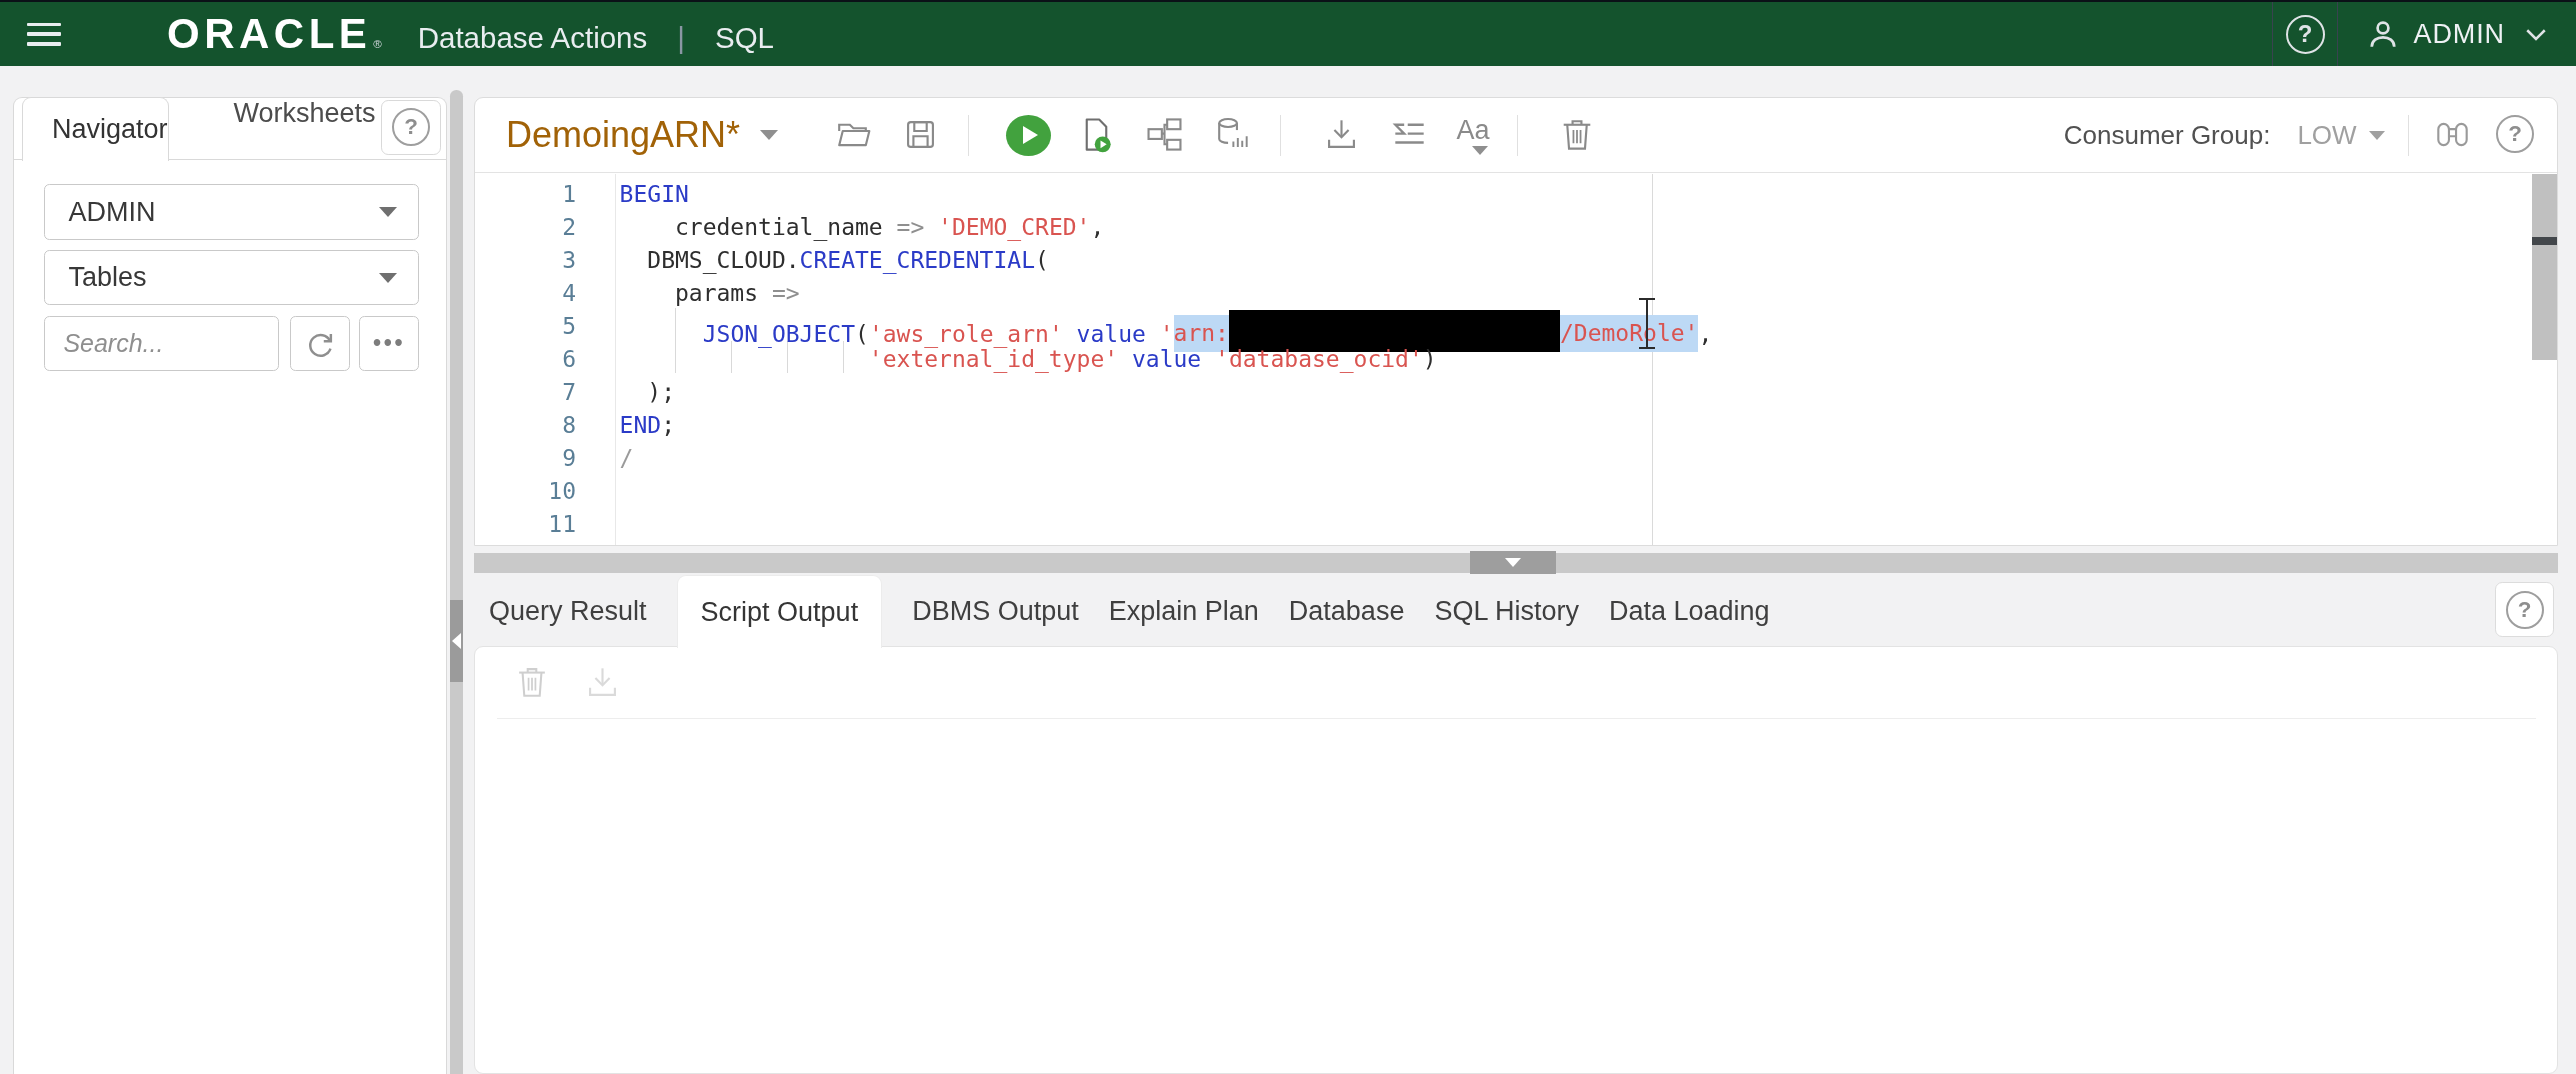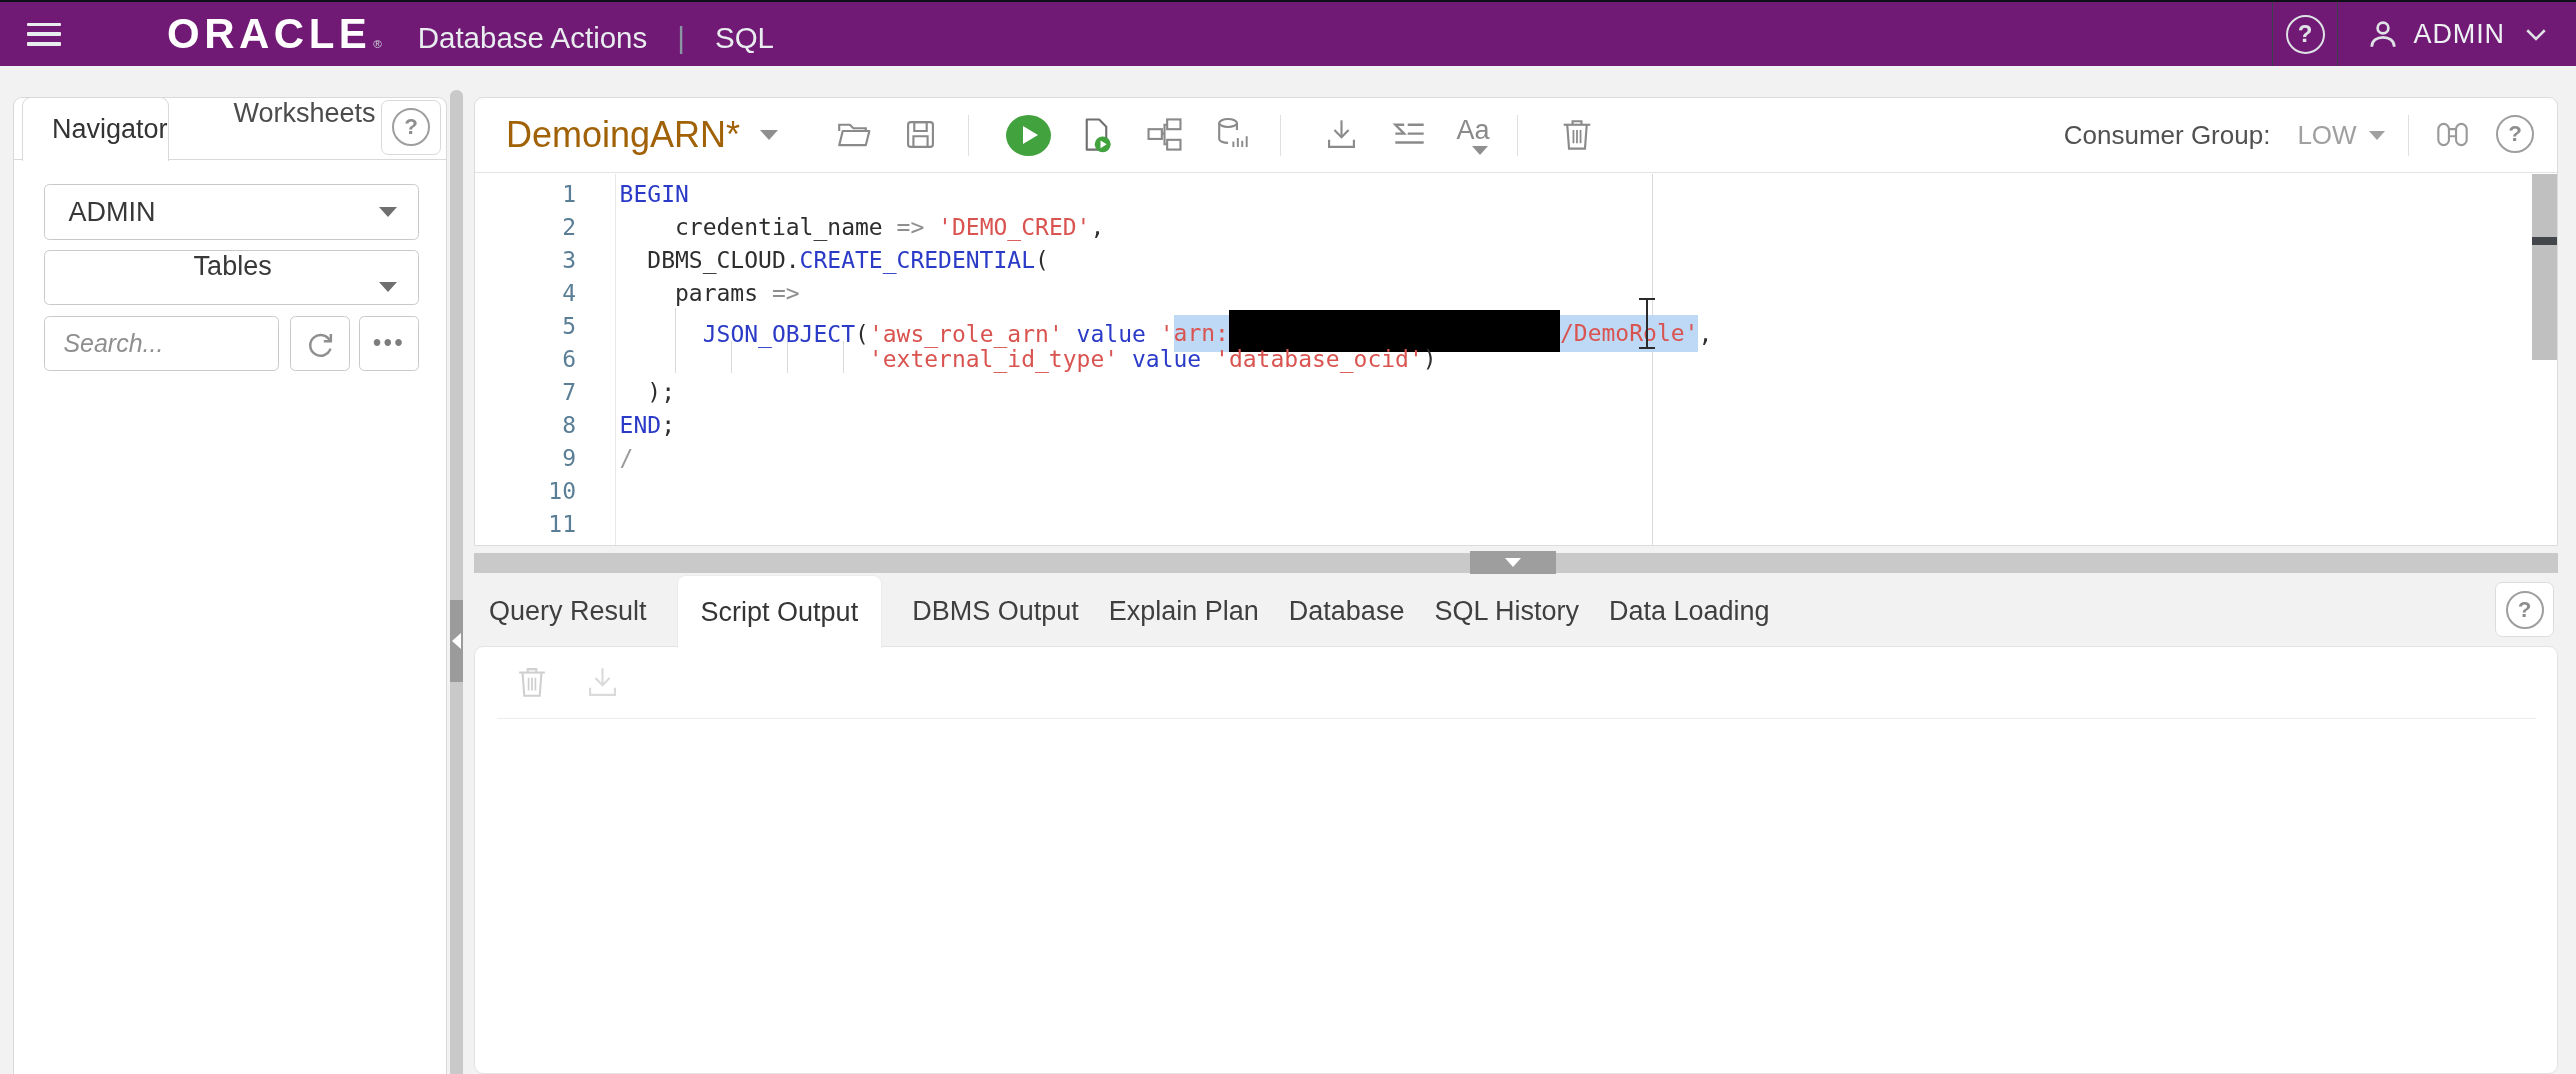--- a/index.html
+++ b/index.html
@@ -2,21 +2,21 @@
 <html style="font-size:14.3px"><head>
 <meta charset="utf-8">
 <style>
   * { margin:0; padding:0; box-sizing:border-box; }
   html,body { background:#e9e9ea; }
   #root{ position:relative; width:2576px; height:1074px; background:#f2f2f3;
          font-family:"Liberation Sans", sans-serif; overflow:hidden; }
 
   
   .topbar{ position:absolute; left:0; top:0; width:2576px; height:66px;
-           background:#701a75; border-top:2.7px solid #0b1117;
+           background:#14532d; border-top:2.7px solid #0b1117;
            display:flex; align-items:center; color:#e9edf0; z-index:50;}
   .hamburger{ width:34px; height:23px; margin-left:27px; display:flex; flex-direction:column;
               justify-content:space-between; cursor:pointer;}
   .hamburger div{ height:3.6px; background:#e9edf0; border-radius:0.9px;}
   .brand{ display:flex; align-items:baseline; margin-left:106px;}
   .brand-oracle{ font-size:42px; font-weight:700; letter-spacing:4.5px; color:#ffffff;}
   .brand-reg{ font-size:11.6px; vertical-align:super; color:#cfd6db; margin-left:1.8px;}
   .brand-title{ font-size:29.5px; margin-left:36px; color:#e9edf0;}
   .brand-sep{ font-size:29.5px; margin-left:30px; color:#8a97a3;}
   .brand-module{ font-size:29.5px; margin-left:30px; color:#e9edf0;}
@@ -193,21 +193,21 @@
         <span>Worksheets</span>
       </div>
       <div class="nav-help-btn">
         <div class="gray-q">?</div>
       </div>
     </div>
     <div class="nav-select" style="top:86px;">
       <span>ADMIN</span>
       <div class="caret-down"></div>
     </div>
-    <div class="nav-select" style="top:152px; height:55px;flex-direction:column;">
+    <div class="nav-select" style="top:152px; height:55px;">
       <span>Tables</span>
       <div class="caret-down"></div>
     </div>
     <div class="nav-search-row">
       <input class="nav-search" type="text" placeholder="Search..." style="">
       <div class="sq-btn refresh">
         <svg width="34" height="34" viewBox="0 0 36 36" fill="none" stroke="#8f8f8f" stroke-width="2.6">
           <path d="M28.5 14.5a11 11 0 1 0 .6 8.5"></path>
           <polyline points="29.5 7.5 29.5 15 22 15" fill="none"></polyline>
         </svg>

